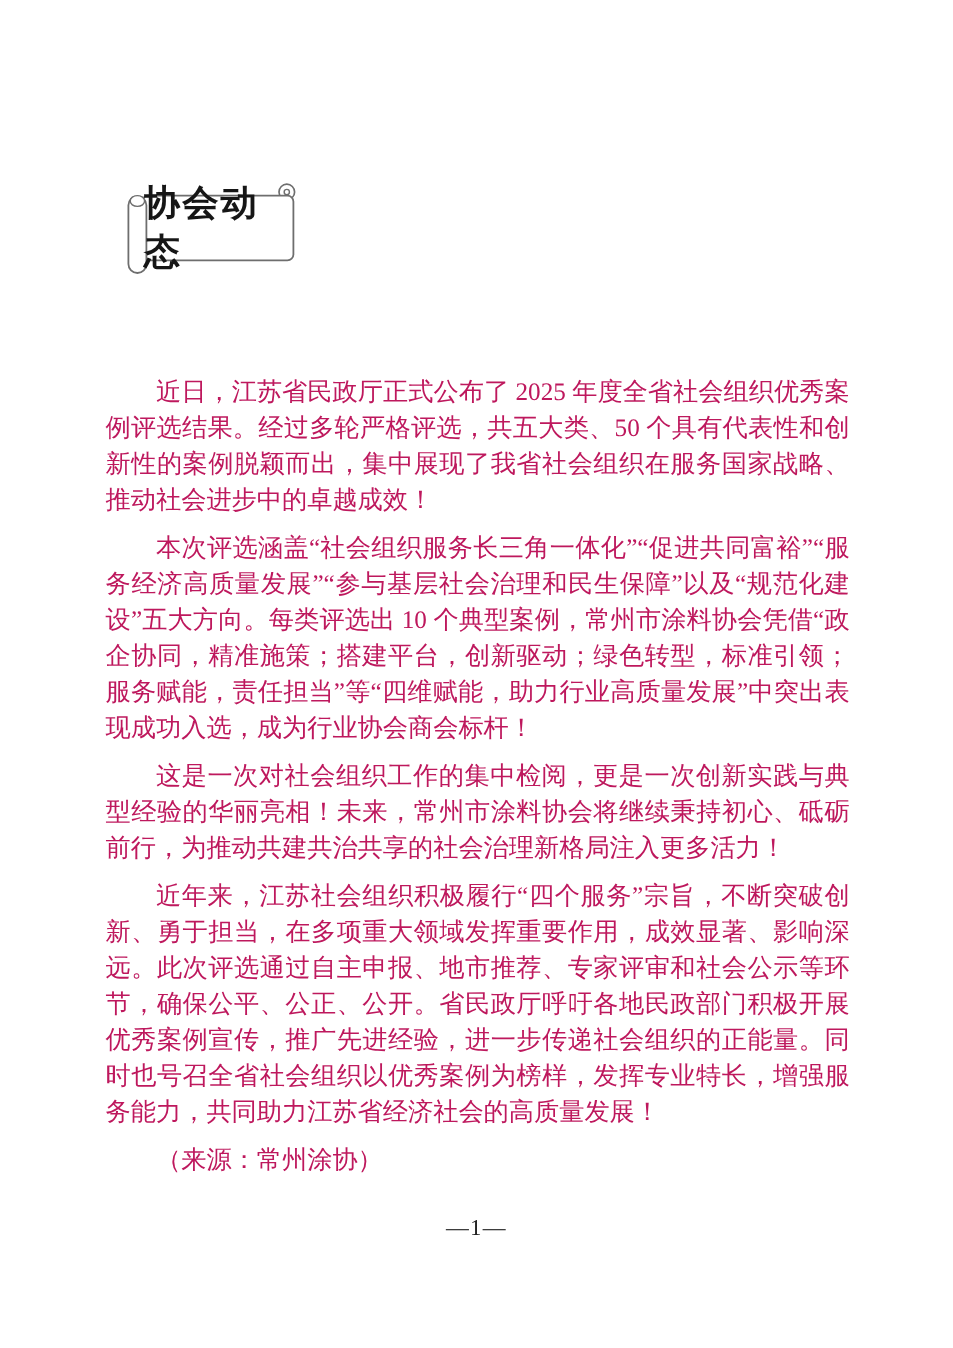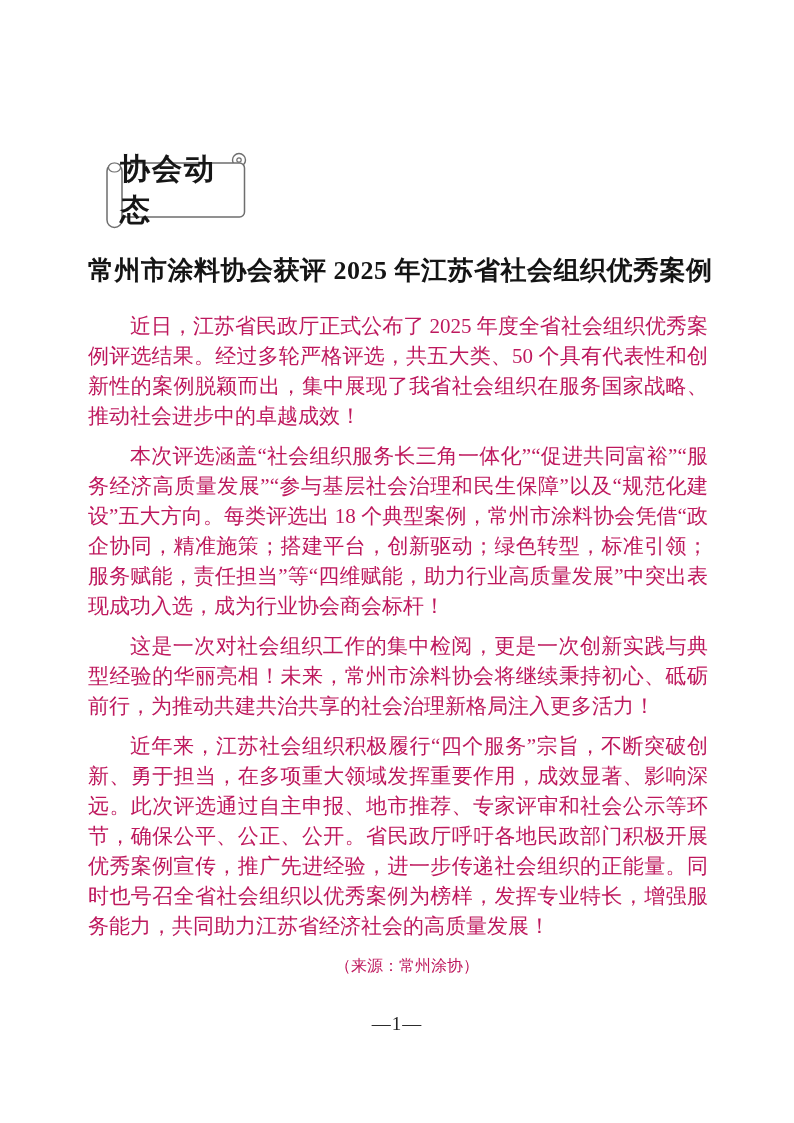--- a/index.html
+++ b/index.html
@@ -66,23 +66,23 @@
     line-height: 30px;
     text-align: justify;
     color: #be185d;
   }
   .article p {
     margin: 0 0 10px 0;
     text-indent: 2em;
   }
   .attribution {
     margin: 0;
-    text-align: center;
+    text-align: left;
     padding-right: 14px;
-    font-size: 16px;
+    font-size: 21px;
     line-height: 30px;
   }
 
   
   .page-number {
     position: absolute;
     left: 0;
     top: 1013px;
     width: 100%;
     text-align: center;
@@ -103,25 +103,24 @@
       <circle cx="135" cy="10" r="2.2" fill="none" stroke="#6e6e6e" stroke-width="1.2"></circle>
 
       <rect x="14.5" y="13" width="126" height="54" rx="5" fill="#ffffff" stroke="#6e6e6e" stroke-width="1.5"></rect>
 
       <rect x="3" y="13.5" width="15" height="64" rx="7.5" fill="#ffffff" stroke="#6e6e6e" stroke-width="1.5"></rect>
       <ellipse cx="10.5" cy="17.5" rx="6" ry="4.5" fill="#ffffff" stroke="#6e6e6e" stroke-width="1.2"></ellipse>
     </svg>
     <div class="badge-label">协会动态</div>
   </div>
 
-  <h1 class="doc-title">常州市涂料协会获评 2025 年江苏省社会组织优秀案例</h1>
 
   <div class="article">
     <p>近日，江苏省民政厅正式公布了 2025 年度全省社会组织优秀案例评选结果。经过多轮严格评选，共五大类、50 个具有代表性和创新性的案例脱颖而出，集中展现了我省社会组织在服务国家战略、推动社会进步中的卓越成效！</p>
-    <p>本次评选涵盖“社会组织服务长三角一体化”“促进共同富裕”“服务经济高质量发展”“参与基层社会治理和民生保障”以及“规范化建设”五大方向。每类评选出 18 个典型案例，常州市涂料协会凭借“政企协同，精准施策；搭建平台，创新驱动；绿色转型，标准引领；服务赋能，责任担当”等“四维赋能，助力行业高质量发展”中突出表现成功入选，成为行业协会商会标杆！</p>
+    <p>本次评选涵盖“社会组织服务长三角一体化”“促进共同富裕”“服务经济高质量发展”“参与基层社会治理和民生保障”以及“规范化建设”五大方向。每类评选出 10 个典型案例，常州市涂料协会凭借“政企协同，精准施策；搭建平台，创新驱动；绿色转型，标准引领；服务赋能，责任担当”等“四维赋能，助力行业高质量发展”中突出表现成功入选，成为行业协会商会标杆！</p>
     <p>这是一次对社会组织工作的集中检阅，更是一次创新实践与典型经验的华丽亮相！未来，常州市涂料协会将继续秉持初心、砥砺前行，为推动共建共治共享的社会治理新格局注入更多活力！</p>
     <p>近年来，江苏社会组织积极履行“四个服务”宗旨，不断突破创新、勇于担当，在多项重大领域发挥重要作用，成效显著、影响深远。此次评选通过自主申报、地市推荐、专家评审和社会公示等环节，确保公平、公正、公开。省民政厅呼吁各地民政部门积极开展优秀案例宣传，推广先进经验，进一步传递社会组织的正能量。同时也号召全省社会组织以优秀案例为榜样，发挥专业特长，增强服务能力，共同助力江苏省经济社会的高质量发展！</p>
     <p class="attribution">（来源：常州涂协）</p>
   </div>
 
   <div class="page-number">—1—</div>
 
 </div>
 
 </body></html>

